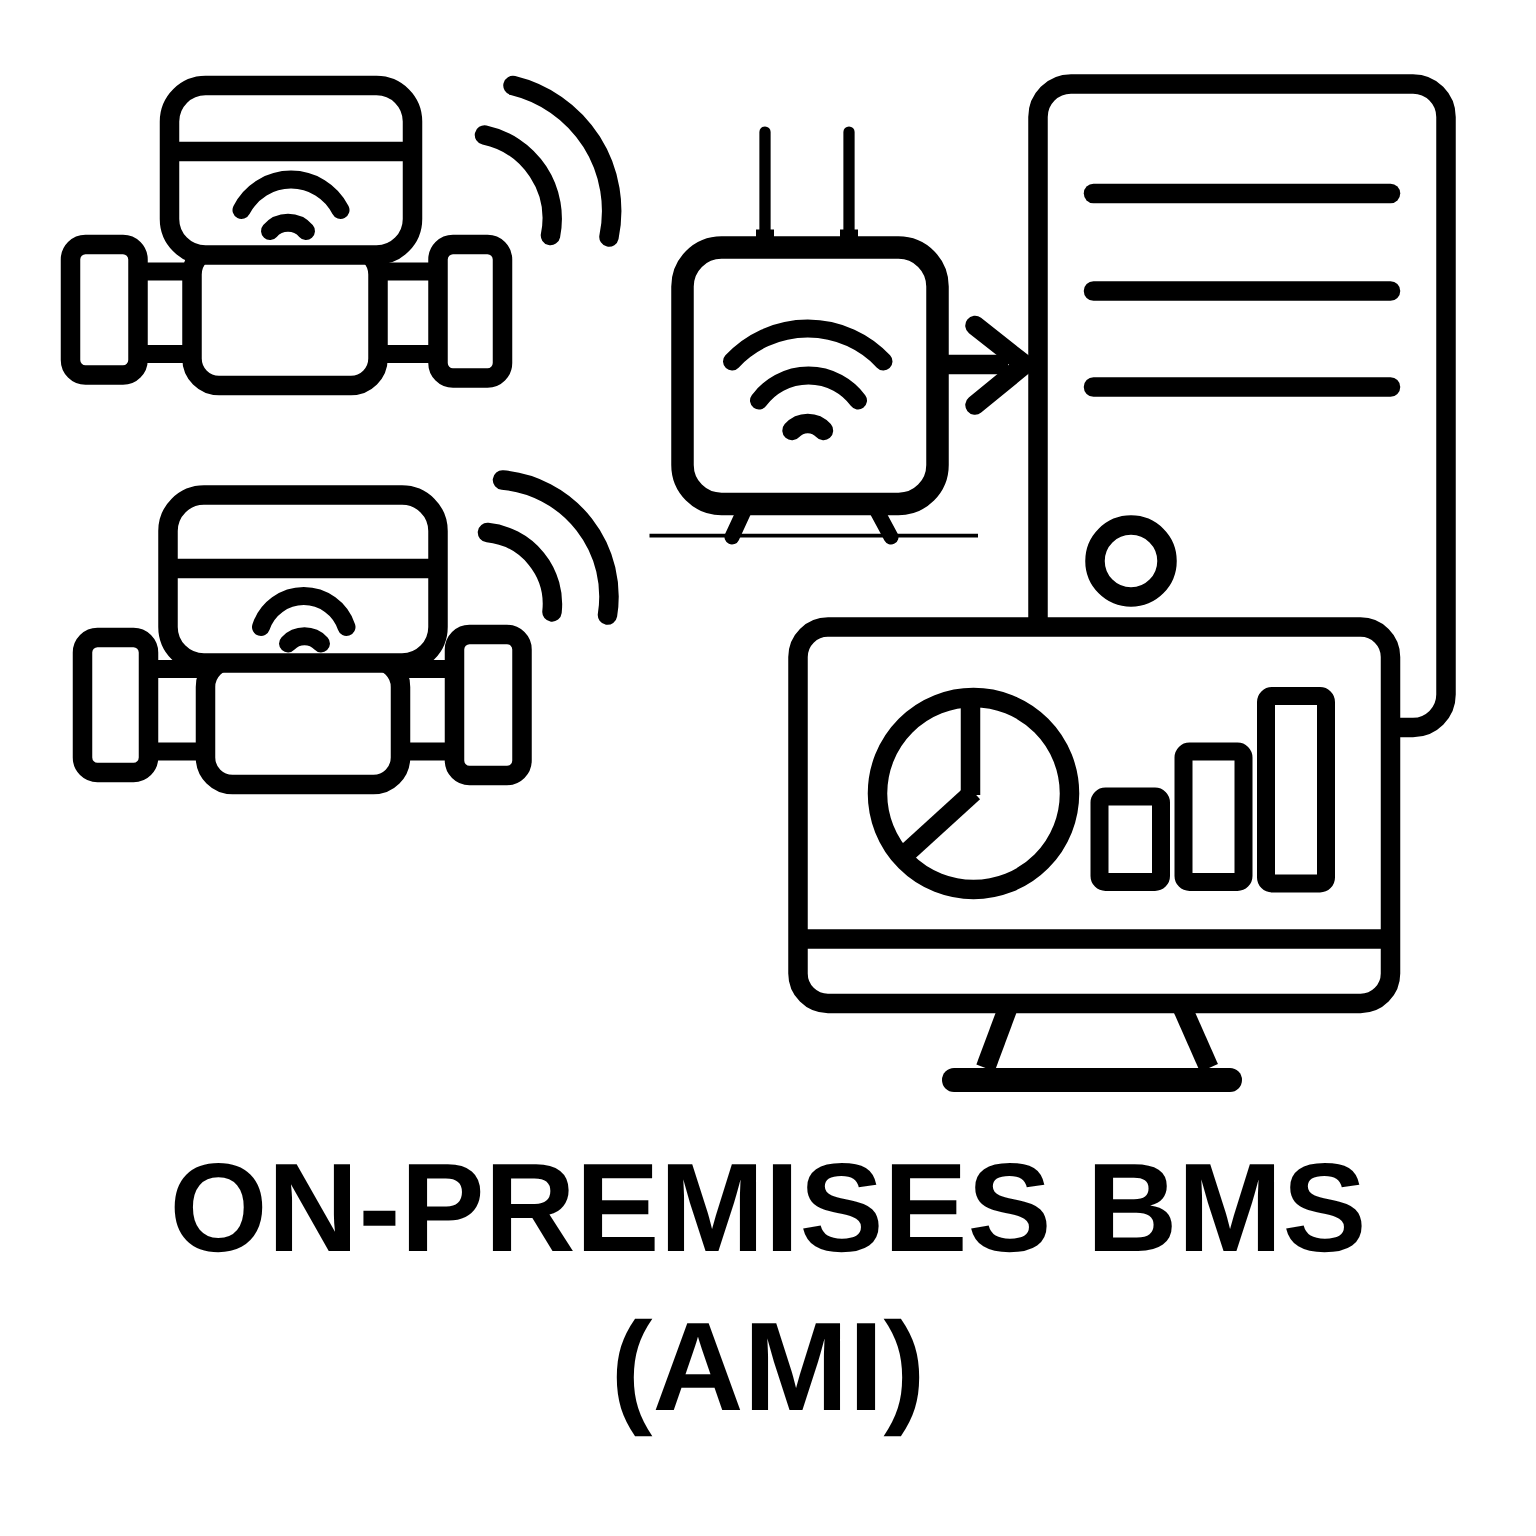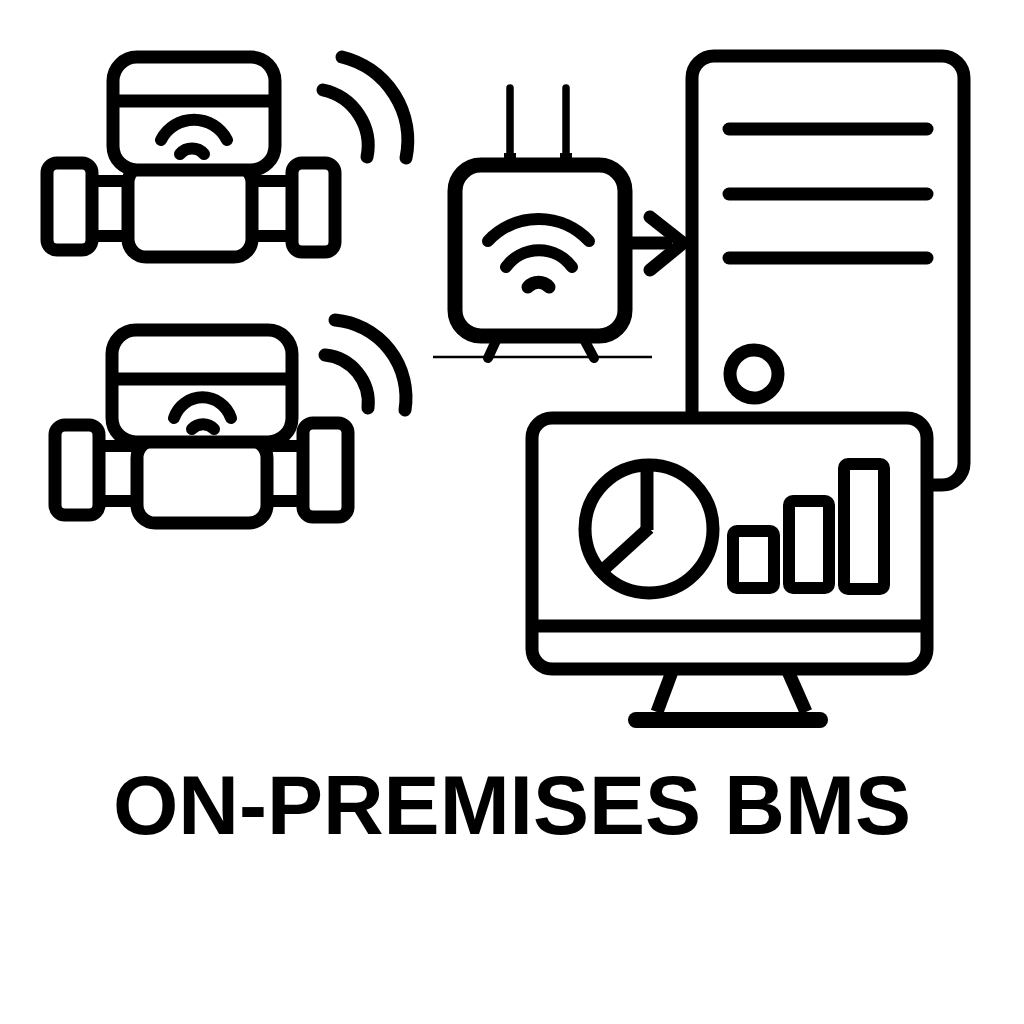--- a/index.html
+++ b/index.html
@@ -103,15 +103,16 @@
         <rect class="box" x="844" y="464" width="40" height="125" rx="4" stroke-width="12"></rect>
       </g>
       <line class="lnb" x1="673" y1="669" x2="657" y2="712" stroke-width="13"></line>
       <line class="lnb" x1="787" y1="669" x2="806" y2="712" stroke-width="13"></line>
       <line class="ln" x1="636" y1="720" x2="820" y2="720" stroke-width="16"></line>
     </g>
   </svg>
 
   <div class="caption">
     <div>ON-PREMISES BMS</div>
+    <div>(AMI)</div>
   </div>
 
 </div>
 
 </body></html>

